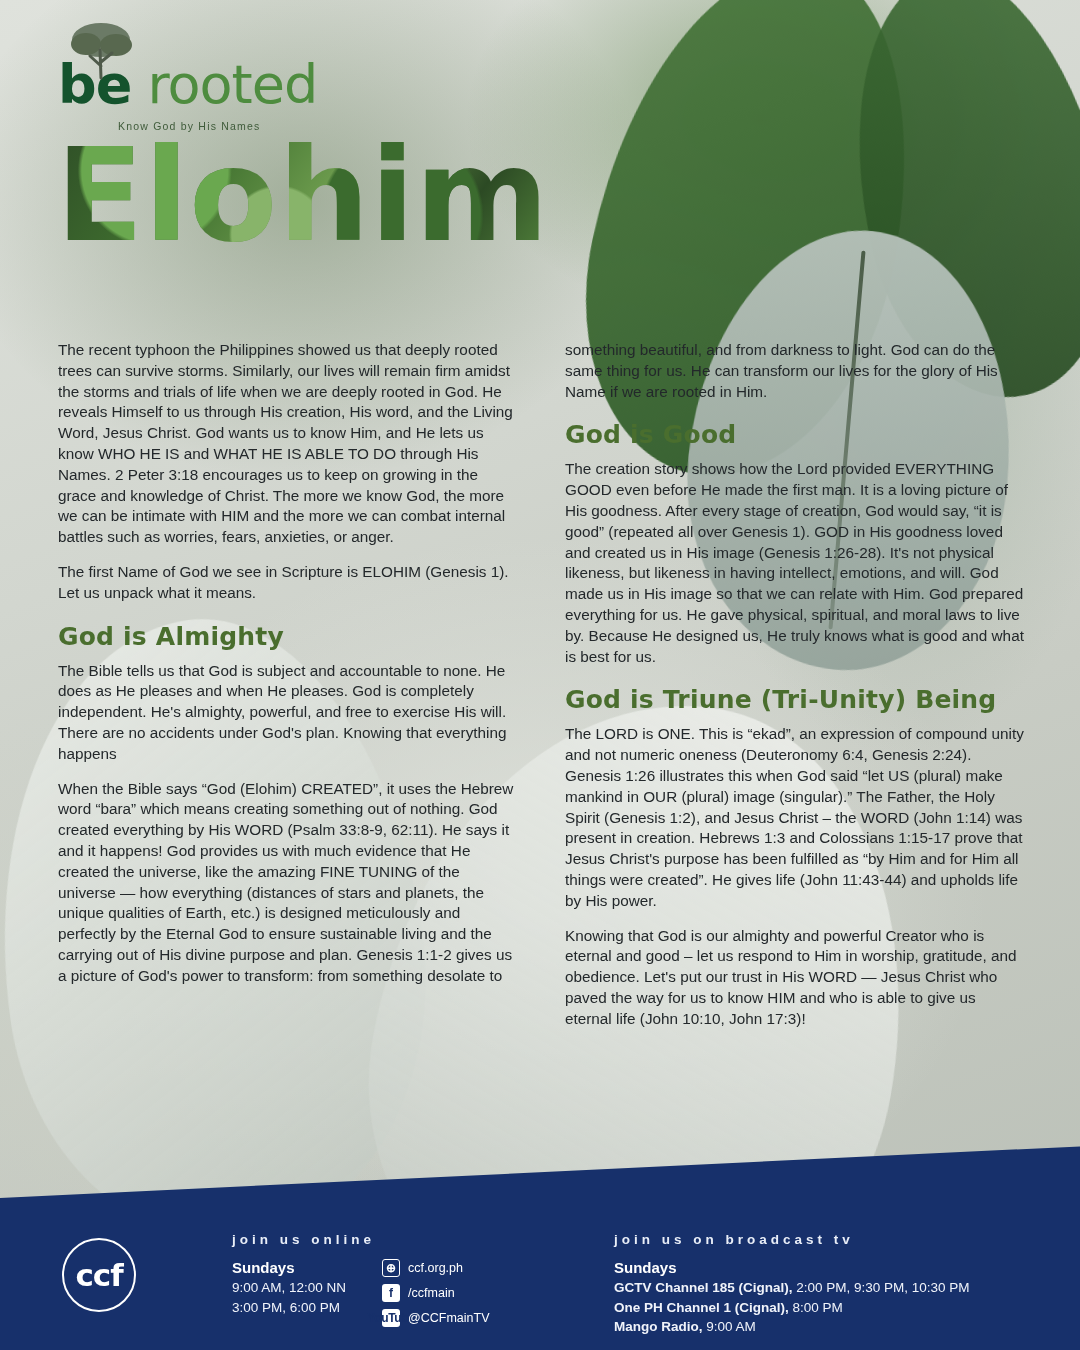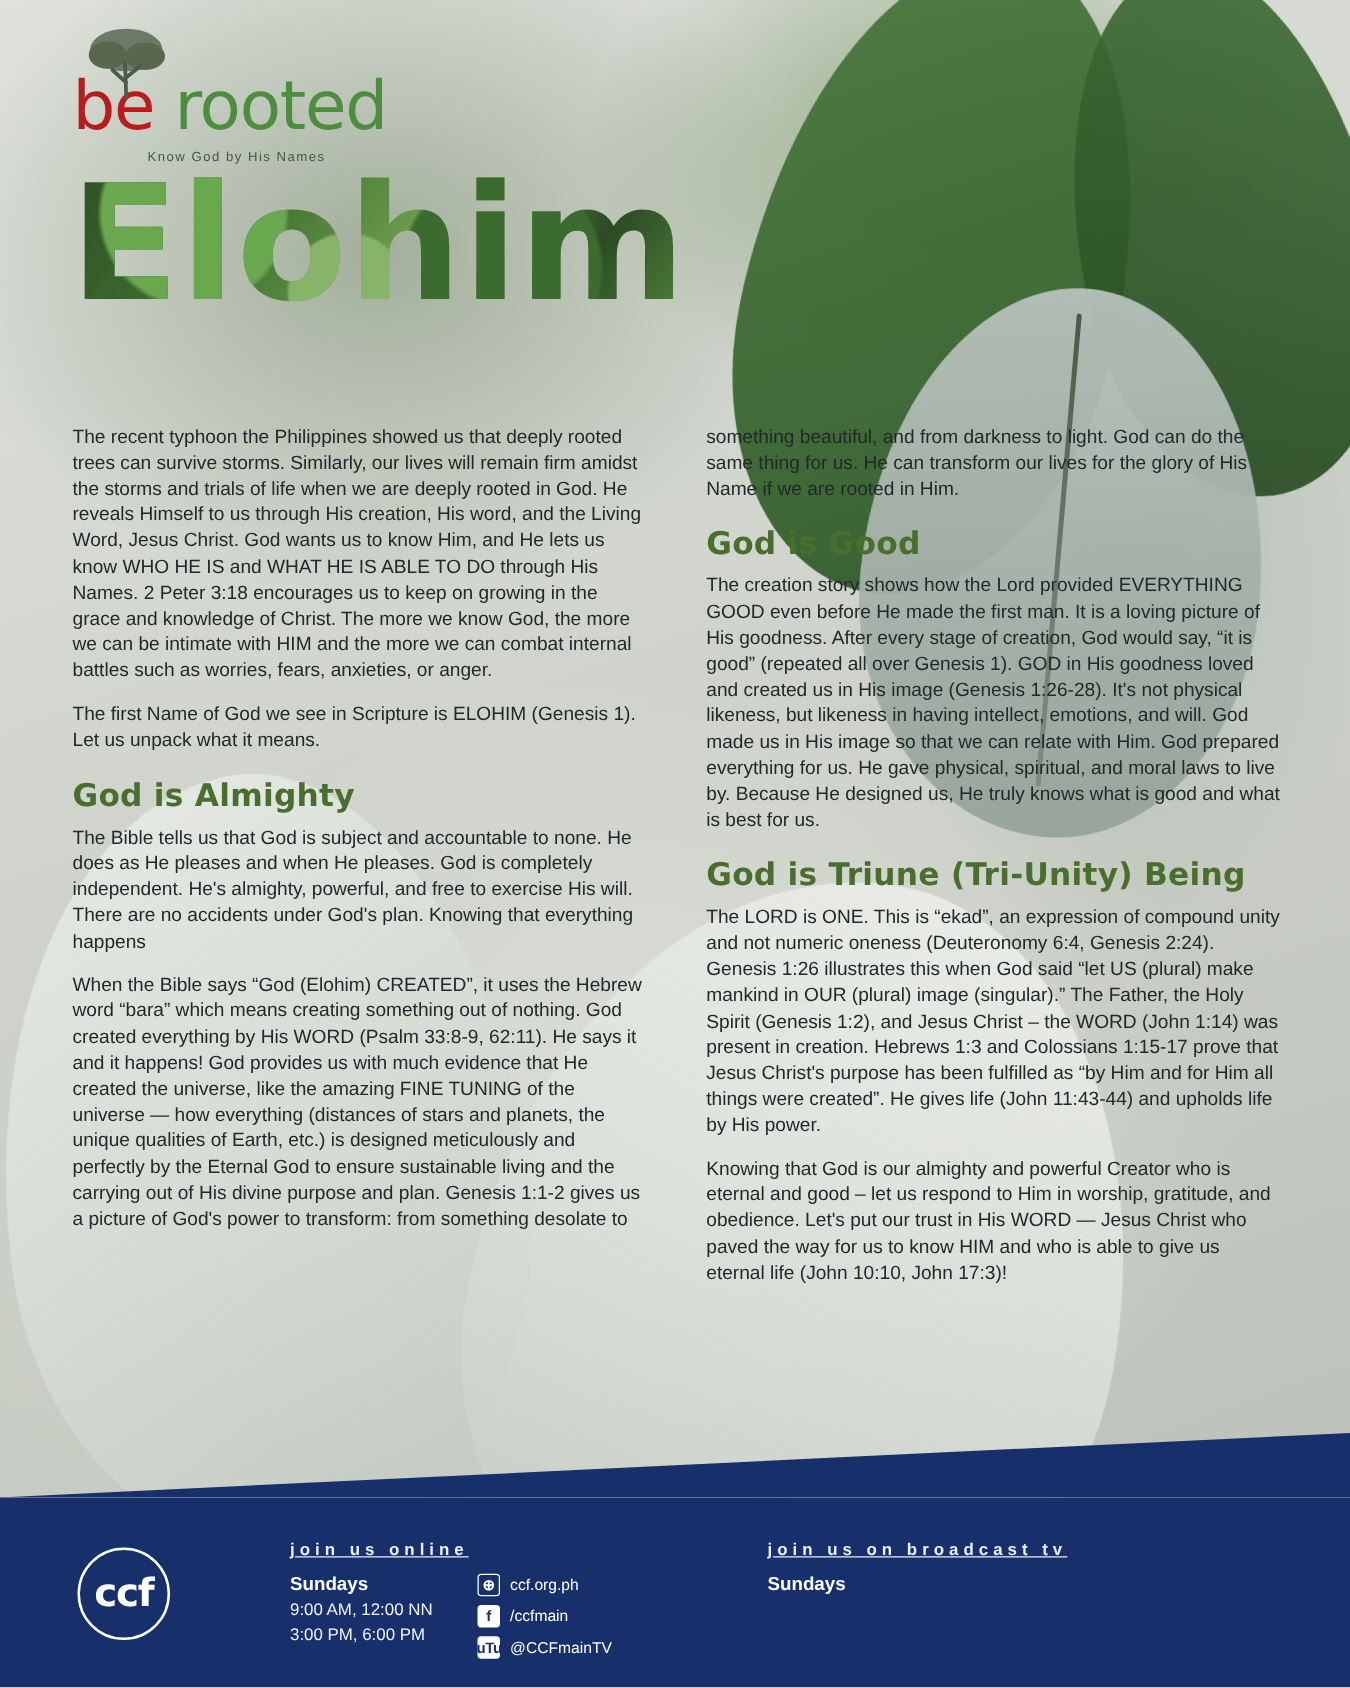--- a/index.html
+++ b/index.html
@@ -51,21 +51,21 @@
   
   .logo-block { position: absolute; left: 58px; top: 24px; width: 330px; }
   .tree-icon { position: absolute; left: 10px; top: -4px; }
   .logo-wordmark {
     margin-top: 34px;
     font-size: 54px; line-height: 1;
     letter-spacing: -1px;
     color: #2e4a2b;
     font-family: "DejaVu Sans", sans-serif;
   }
-  .logo-wordmark .be { font-weight: 400; color: #b91c1c; }
+  .logo-wordmark .be { font-weight: 700; color: #14532d; }
   .logo-wordmark .rooted { font-weight: 400; color: #4e8c3f; }
   .logo-sub {
     margin-top: 8px; margin-left: 60px;
     font-size: 10.5px; letter-spacing: 1.2px;
     color: #3f5b3a;
   }
 
   
   .title {
     position: absolute; left: 56px; top: 132px;
@@ -132,21 +132,21 @@
     border-radius: 50%;
     display: flex; align-items: center; justify-content: center;
     font-family: "DejaVu Sans", sans-serif;
     font-weight: 700; font-size: 31px; letter-spacing: -1px;
   }
   .foot-col { position: absolute; top: 34px; }
   .foot-online { left: 232px; }
   .foot-tv { left: 614px; }
   .foot-head {
     font-size: 13.5px; font-weight: 700; letter-spacing: 4px;
-    color: #e9eef8; margin-bottom: 12px; text-decoration: underline;
+    color: #e9eef8; margin-bottom: 12px;
   }
   .foot-sub { font-size: 15px; font-weight: 700; margin-bottom: 2px; }
   .foot-line { font-size: 13.5px; line-height: 1.45; color: #f0f3fa; }
   .foot-grid { display: flex; gap: 36px; }
   .social-row { display: flex; align-items: center; gap: 8px; margin-bottom: 7px; font-size: 12.5px; }
   .social-row .ic {
     width: 18px; height: 18px; display: inline-flex; align-items: center; justify-content: center;
     font-size: 12px; font-weight: 700; border-radius: 3px;
   }
   .ic-globe { border: 1.6px solid #fff; border-radius: 50%; font-size: 11px; }
@@ -229,16 +229,21 @@
               <span class="ic ic-yt">YouTube</span>
               <span>@CCFmainTV</span>
             </div>
           </div>
       </div>
     </div>
 
     <div class="foot-col foot-tv">
       <div class="foot-head">join us on broadcast tv</div>
       <div class="foot-sub">Sundays</div>
+      <div id="tv-lines">
+          <div class="foot-line tv-line"><b>GCTV Channel 185 (Cignal),</b><span> 2:00 PM, 9:30 PM, 10:30 PM</span></div>
+          <div class="foot-line tv-line"><b>One PH Channel 1 (Cignal),</b><span> 8:00 PM</span></div>
+          <div class="foot-line tv-line"><b>Mango Radio,</b><span> 9:00 AM</span></div>
+        </div>
     </div>
   </div>
 
 </div>
 
 </body></html>

